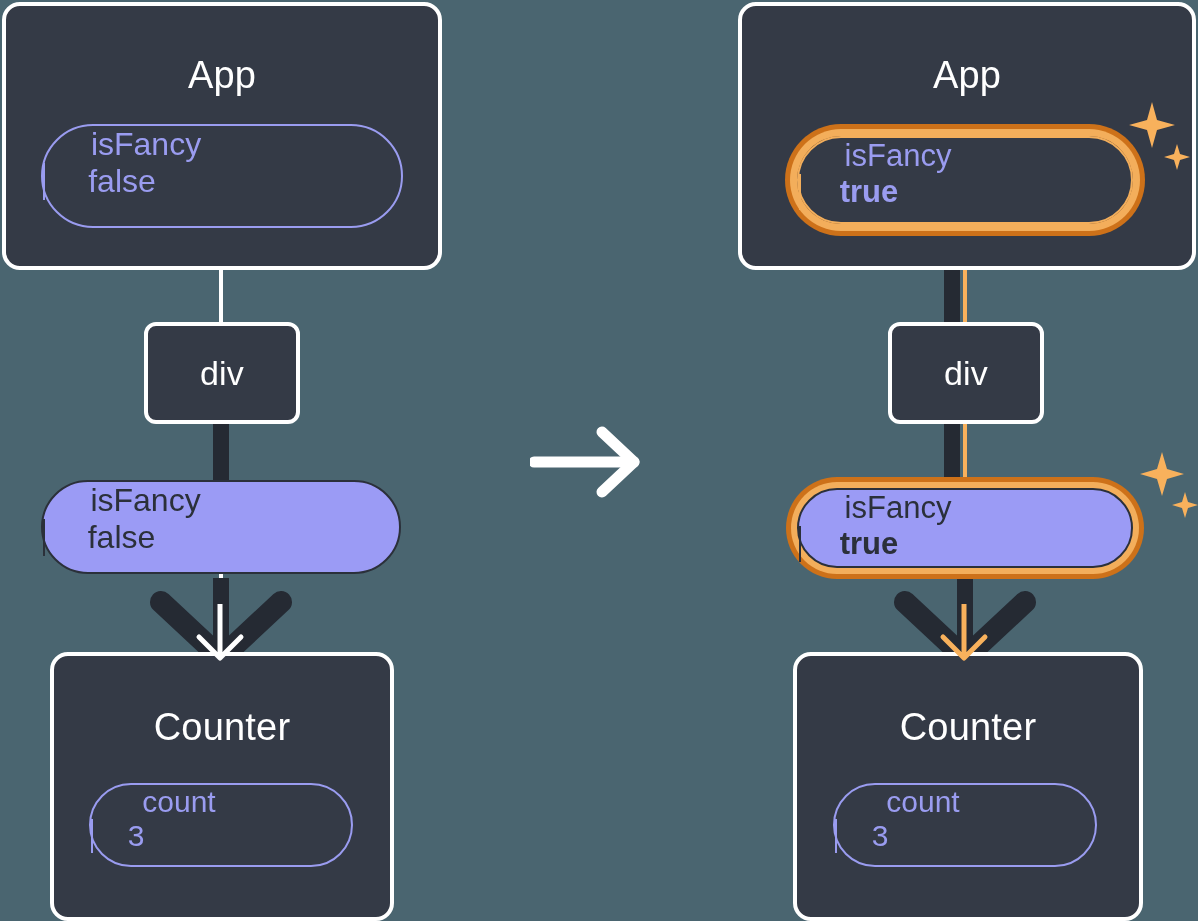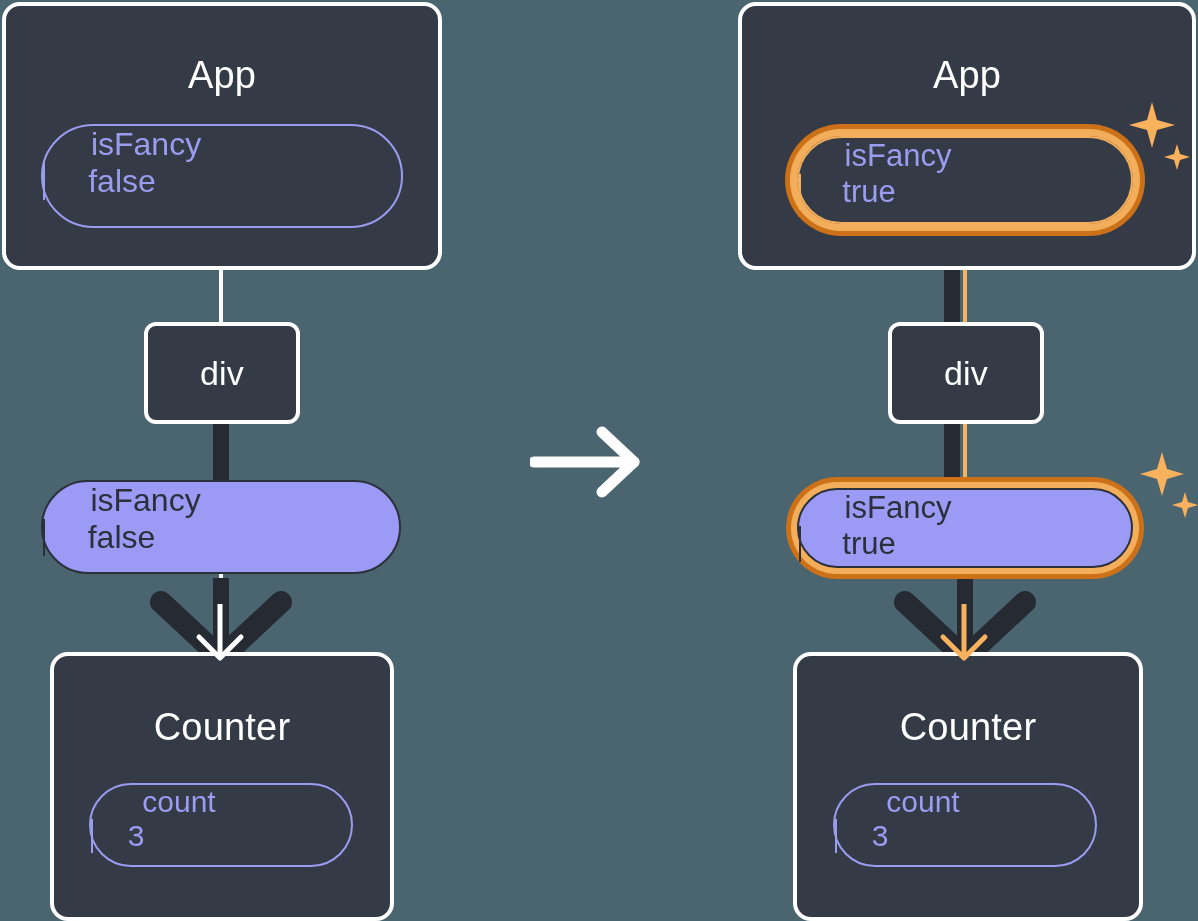--- a/index.html
+++ b/index.html
@@ -89,21 +89,21 @@
   .pill.hl-solid {
     background: #9b9bf5;
     border: 2px solid #2b303a;
     color: #2b303a;
     box-shadow:
       0 0 0 6px #f3ae5b,
       0 0 0 11px #cd7119;
   }
   .pill.hl-solid .seg.val { border-left: 2px solid #2b303a; }
 
-  .seg.bold { font-weight: normal; }
+  .seg.bold { font-weight: bold; }
 
   
   .thin-line {
     position: absolute;
     width: 4px;
     z-index: 2;
   }
   .thin-line.white { background: #ffffff; }
   .thin-line.orange { background: #f8b15c; }
   .thin-line.dim { opacity: 0.28; }

